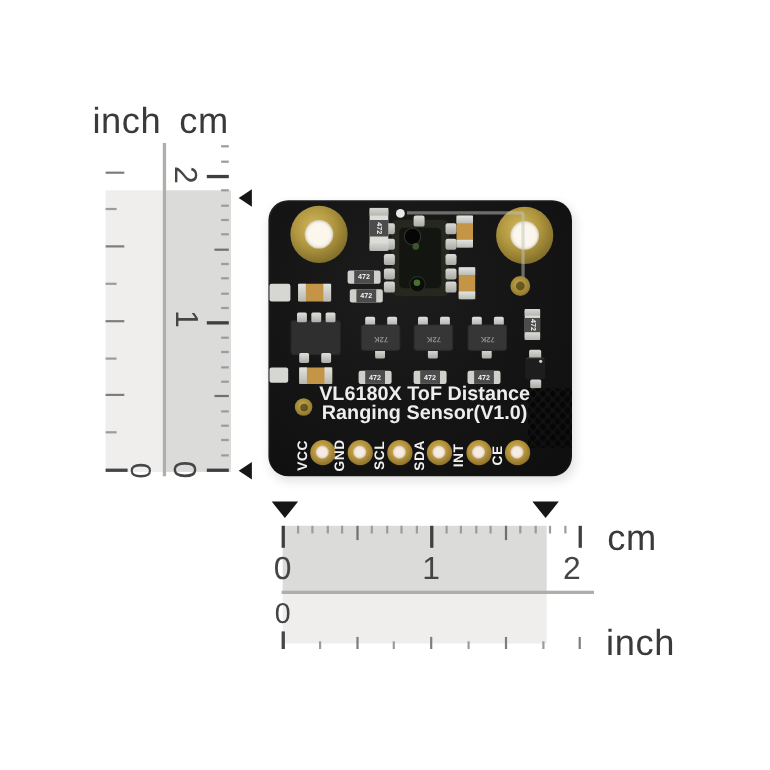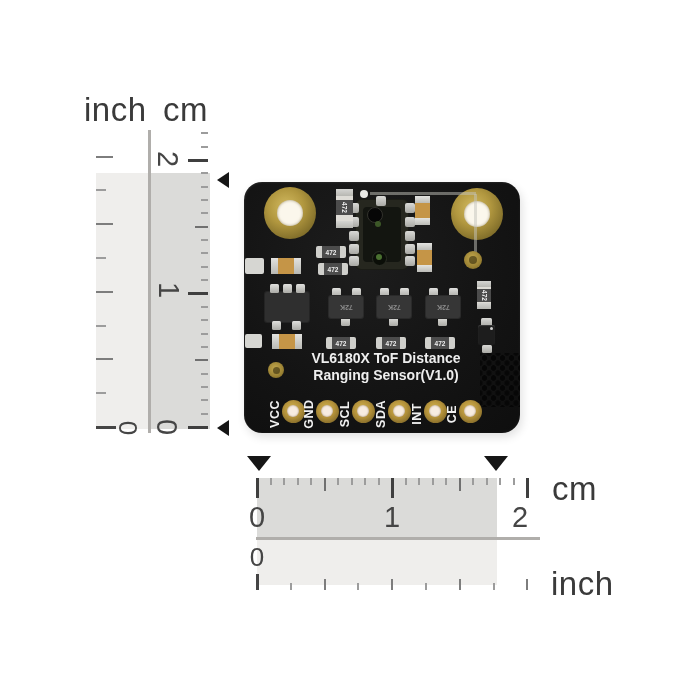--- a/index.html
+++ b/index.html
@@ -76,21 +76,21 @@
   .diode .body{position:absolute;left:0;top:7px;width:17px;height:20px;background:#1d1d1d;border-radius:2px;
      box-shadow:inset 0 1px 1px rgba(255,255,255,0.15);}
   .diode .dot{position:absolute;left:12px;top:9px;width:3px;height:3px;border-radius:50%;background:#cfcfcf;}
 
   .dotgrid{position:absolute;left:236px;top:171px;width:40px;height:54px;
      background-image:radial-gradient(#050505 2.2px, transparent 2.9px),
                       radial-gradient(#070707 2.2px, transparent 2.9px);
      background-size:9px 10px,9px 10px;background-position:0 0,4.5px 5px;opacity:.9;}
 
   .silk-title{position:absolute;left:34px;top:168px;width:216px;text-align:center;color:#eeeeee;
-     font-weight:bold;font-size:14px;line-height:16.5px;letter-spacing:0px;}
+     font-weight:bold;font-size:18px;line-height:16.5px;letter-spacing:0px;}
 
   .pinhole{position:absolute;top:217.5px;width:23px;height:23px;border-radius:50%;
      background:radial-gradient(circle at 45% 40%, #d8b955 0%, #b3913a 45%, #7d6527 85%, #614e1e 100%);}
   .pinhole .hole{position:absolute;left:5.5px;top:5.5px;width:12px;height:12px;border-radius:50%;background:#f7ece1;
      box-shadow:inset 0 0 2px rgba(90,60,20,0.6);}
   .pinlabel{position:absolute;top:225px;width:40px;height:14px;display:flex;align-items:center;justify-content:center;
      transform:rotate(-90deg);color:#f0f0f0;font-size:12.5px;font-weight:bold;letter-spacing:0.5px;}
 </style>
 </head>
 <body>

